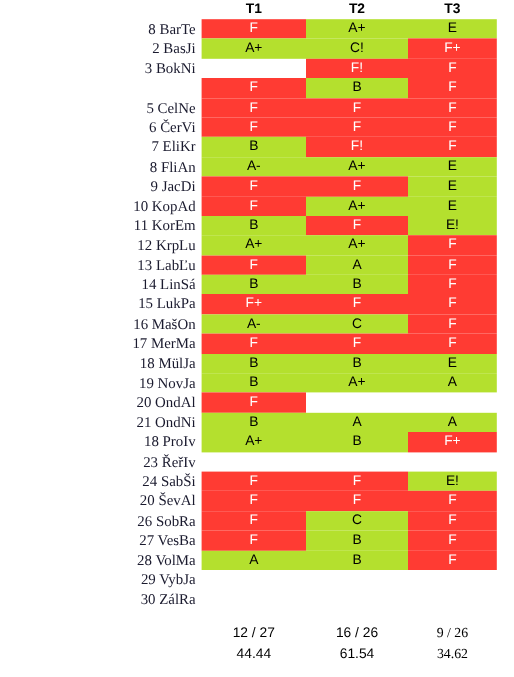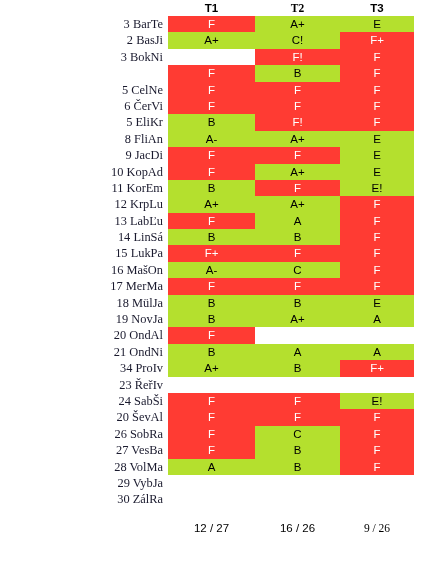--- a/index.html
+++ b/index.html
@@ -110,27 +110,27 @@
   .fcell.t2 { left: 255px; width: 85px; }
   .fcell.t3 { left: 340px; width: 74px; font-family: Liberation Serif, serif; }
 </style>
 </head>
 <body>
 
 <div id="sheet">
 
   <div class="header-row">
     <div class="col-head t1" style="left:168px;width:87px;">T1</div>
-    <div class="col-head t2" style="left:255px;width:85px;font-family:Liberation Serif, serif;">T2</div>
+    <div class="col-head t2" style="left:255px;width:85px;">T2</div>
     <div class="col-head t3" style="left:340px;width:74px;">T3</div>
   </div>
 
   <div class="grid" id="grid">
       <div class="row">
-        <div class="rname">3 BarTe</div>
+        <div class="rname">8 BarTe</div>
         <div class="cell t1 fail">F</div>
         <div class="cell t2 pass">A+</div>
         <div class="cell t3 pass">E</div>
       </div>
       <div class="row">
         <div class="rname">2 BasJi</div>
         <div class="cell t1 pass">A+</div>
         <div class="cell t2 pass">C!</div>
         <div class="cell t3 fail">F+</div>
       </div>
@@ -151,21 +151,21 @@
         <div class="cell t2 fail">F</div>
         <div class="cell t3 fail">F</div>
       </div>
       <div class="row">
         <div class="rname">6 ČerVi</div>
         <div class="cell t1 fail">F</div>
         <div class="cell t2 fail">F</div>
         <div class="cell t3 fail">F</div>
       </div>
       <div class="row">
-        <div class="rname">5 EliKr</div>
+        <div class="rname">7 EliKr</div>
         <div class="cell t1 pass">B</div>
         <div class="cell t2 fail">F!</div>
         <div class="cell t3 fail">F</div>
       </div>
       <div class="row">
         <div class="rname">8 FliAn</div>
         <div class="cell t1 pass">A-</div>
         <div class="cell t2 pass">A+</div>
         <div class="cell t3 pass">E</div>
       </div>
@@ -241,21 +241,21 @@
         <div class="cell t2 blank"></div>
         <div class="cell t3 blank"></div>
       </div>
       <div class="row">
         <div class="rname">21 OndNi</div>
         <div class="cell t1 pass">B</div>
         <div class="cell t2 pass">A</div>
         <div class="cell t3 pass">A</div>
       </div>
       <div class="row">
-        <div class="rname">34 ProIv</div>
+        <div class="rname">18 ProIv</div>
         <div class="cell t1 pass">A+</div>
         <div class="cell t2 pass">B</div>
         <div class="cell t3 fail">F+</div>
       </div>
       <div class="row">
         <div class="rname">23 ŘeřIv</div>
         <div class="cell t1 blank"></div>
         <div class="cell t2 blank"></div>
         <div class="cell t3 blank"></div>
       </div>
@@ -302,15 +302,20 @@
         <div class="cell t3 blank"></div>
       </div>
     </div>
 
   <div class="footer" id="footer" style="top: 520px;">
     <div class="frow">
       <div class="fcell t1">12 / 27</div>
       <div class="fcell t2">16 / 26</div>
       <div class="fcell t3">9 / 26</div>
     </div>
+    <div class="frow">
+      <div class="fcell t1">44.44</div>
+      <div class="fcell t2">61.54</div>
+      <div class="fcell t3">34.62</div>
+    </div>
   </div>
 
 </div>
 
 </body></html>

